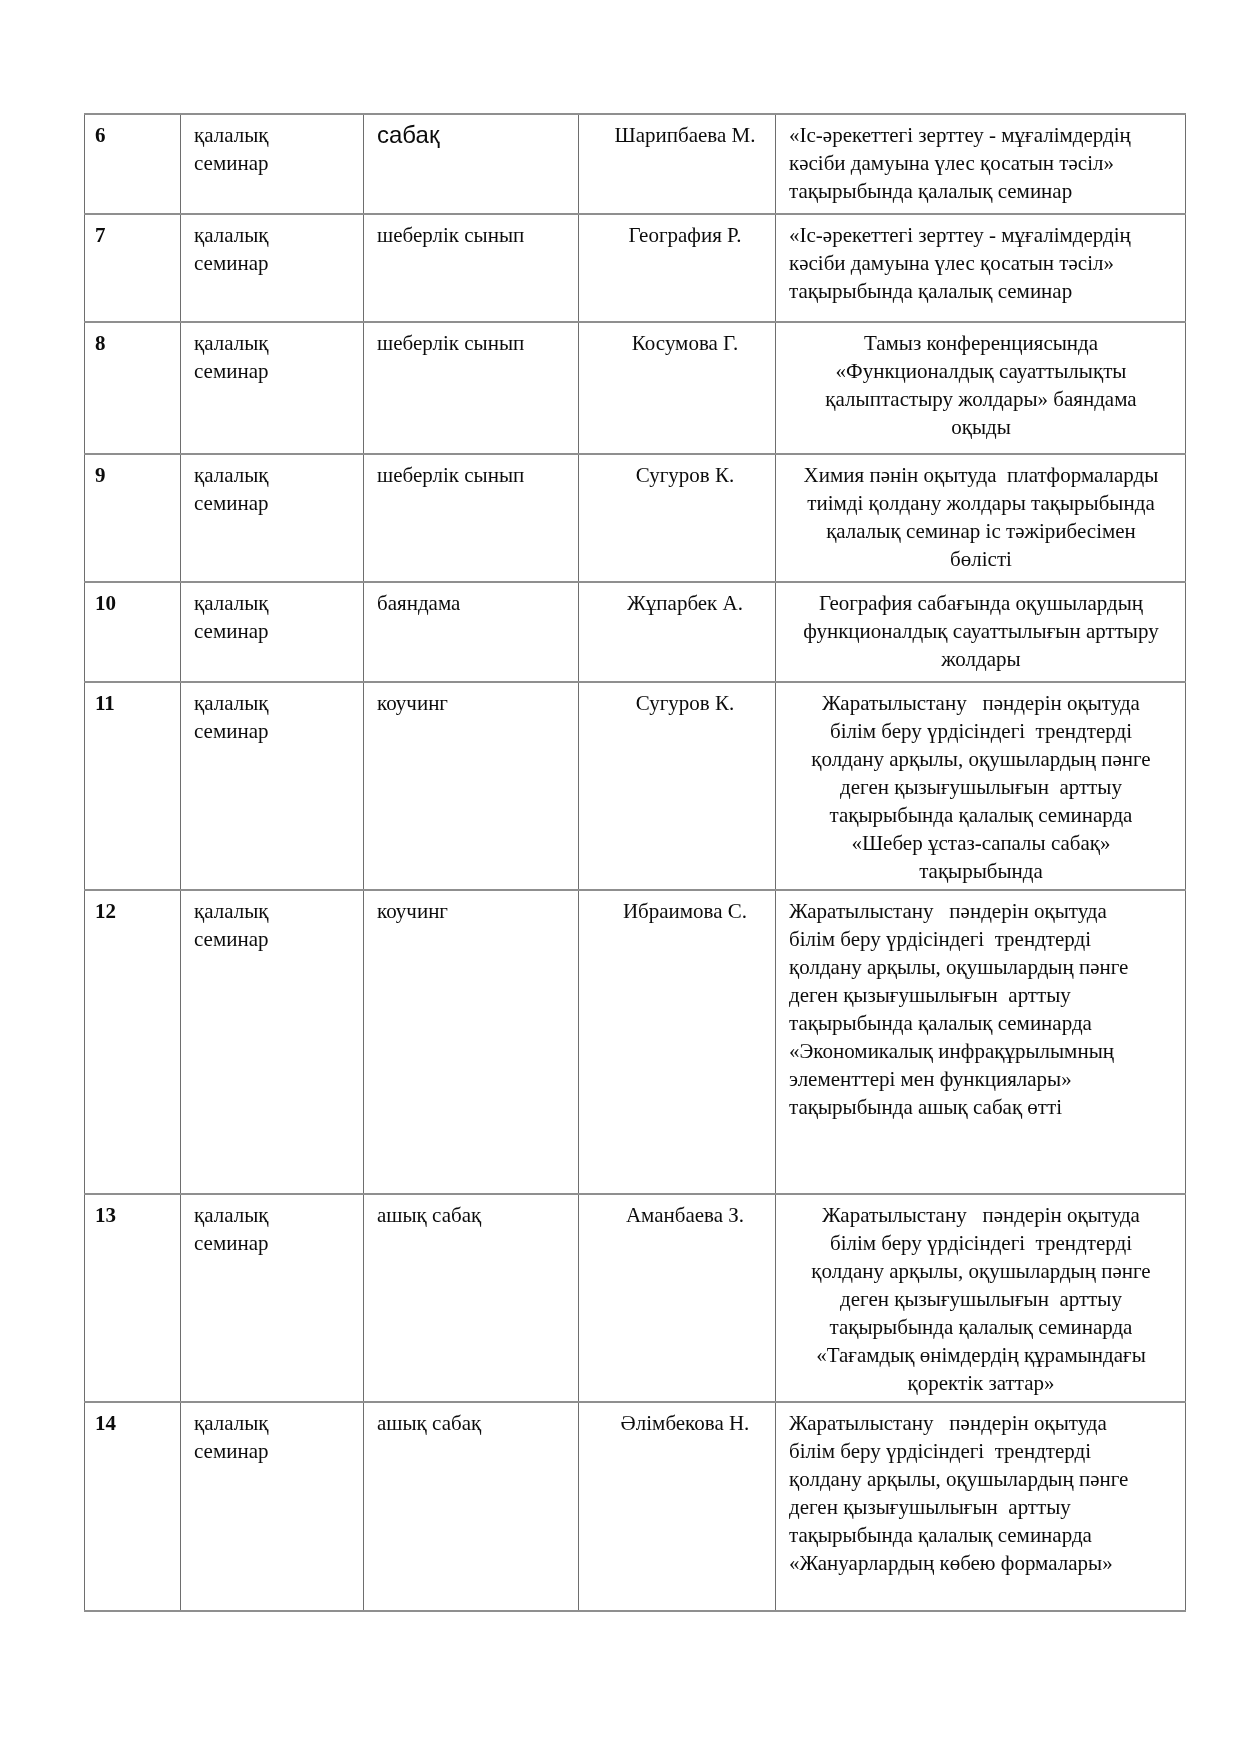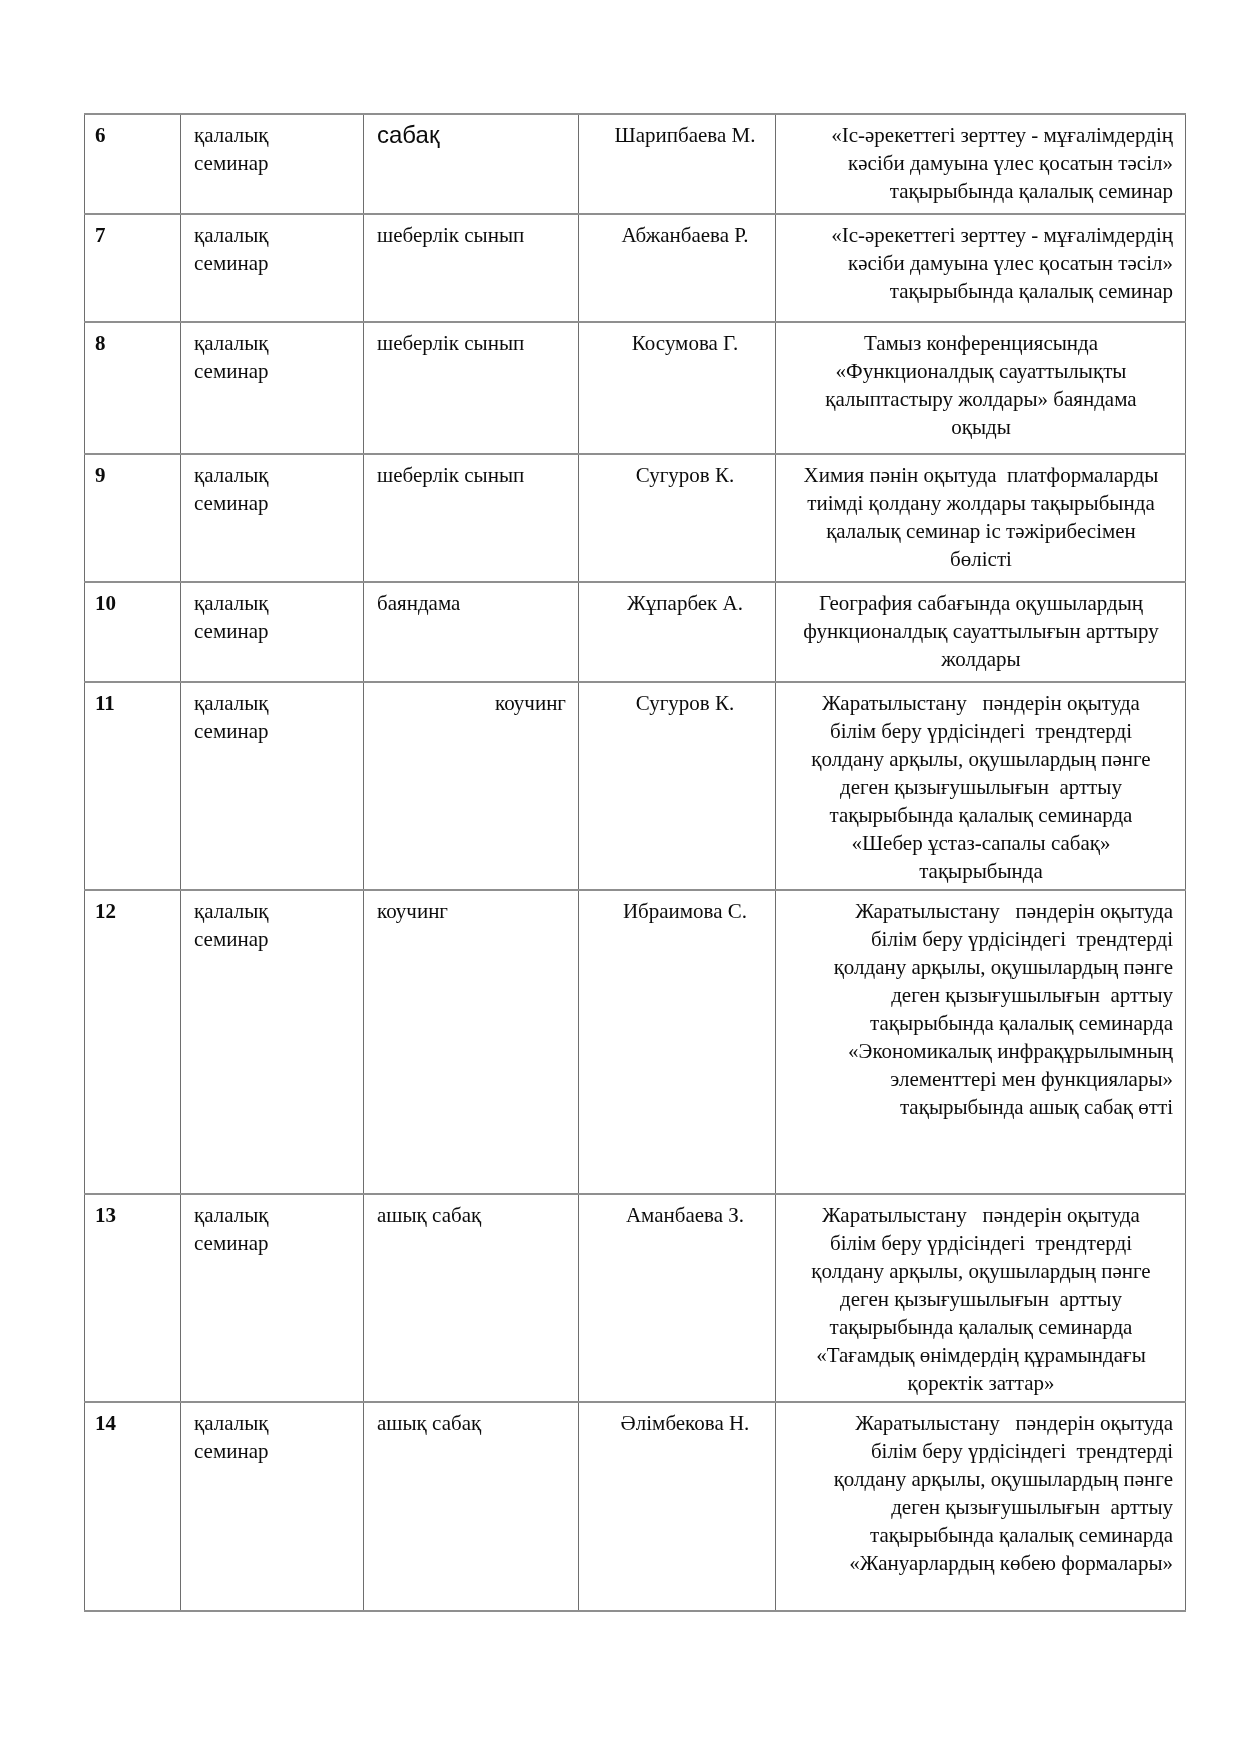--- a/index.html
+++ b/index.html
@@ -23,21 +23,21 @@
     border-right: 1px solid #6e6e6e;
     vertical-align: top;
     font-size: 21px;
     line-height: 28px;
     padding: 6px 12px 4px 13px;
     overflow: hidden;
   }
   td.num-cell { font-weight: bold; padding-left: 10px; }
   td.name-cell { text-align: center; padding-left: 20px; padding-right: 4px; }
   td.desc-cell { white-space: pre-wrap; }
-  .ta-c { text-align: right; }
+  .ta-c { text-align: left; }
   .ta-l { text-align: center; }
   .sans { font-family: "Liberation Sans", sans-serif; font-size: 24px; }
 
   tr.r6  { height: 100px; }
   tr.r7  { height: 108px; }
   tr.r8  { height: 132px; }
   tr.r9  { height: 128px; }
   tr.r10 { height: 100px; }
   tr.r11 { height: 204px; }
   tr.r12 { height: 304px; }
@@ -65,21 +65,21 @@
         <td class="name-cell">Шарипбаева М.</td>
         <td class="desc-cell ta-c">«Іс-әрекеттегі зерттеу - мұғалімдердің
 кәсіби дамуына үлес қосатын тәсіл»
 тақырыбында қалалық семинар</td>
       </tr>
       <tr class="r7">
         <td class="num-cell">7</td>
         <td class="desc-cell">қалалық
 семинар</td>
         <td>шеберлік сынып</td>
-        <td class="name-cell">Абжанбаева Р.</td>
+        <td class="name-cell">География Р.</td>
         <td class="desc-cell ta-c">«Іс-әрекеттегі зерттеу - мұғалімдердің
 кәсіби дамуына үлес қосатын тәсіл»
 тақырыбында қалалық семинар</td>
       </tr>
       <tr class="r8">
         <td class="num-cell">8</td>
         <td class="desc-cell">қалалық
 семинар</td>
         <td>шеберлік сынып</td>
         <td class="name-cell">Косумова Г.</td>

